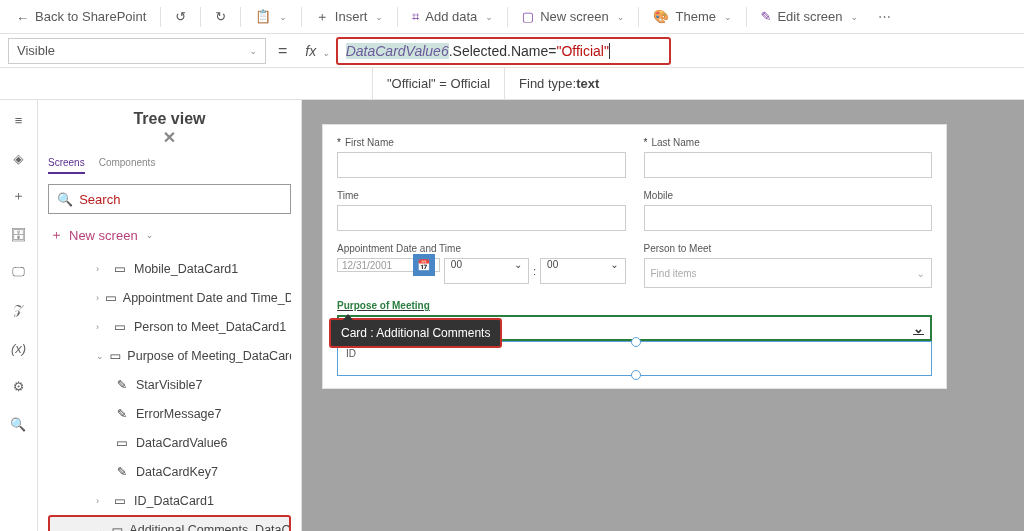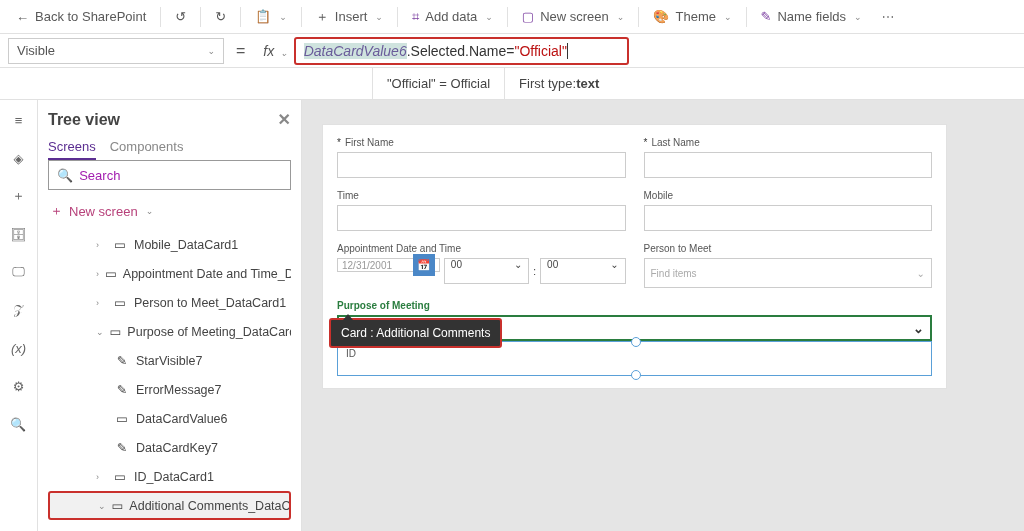--- a/index.html
+++ b/index.html
@@ -6,21 +6,21 @@
 body { width: 1024px; height: 531px; background: #fff; overflow: hidden; font-size: 13px; color: #333; }
 
 
 .ribbon { height: 34px; display: flex; align-items: center; gap: 4px; padding: 0 8px; border-bottom: 1px solid #e1e1e1; }
 .ribbon .btn { display: flex; align-items: center; gap: 6px; padding: 4px 8px; cursor: pointer; color: #595959; font-size: 13px; }
 .ribbon .sep { width: 1px; height: 20px; background: #e1e1e1; margin: 0 2px; }
 .chev { font-size: 9px; color: #888; margin-left: 2px; }
 
 
 .fbar { height: 34px; display: flex; align-items: center; padding: 4px 8px; gap: 8px; border-bottom: 1px solid #e1e1e1; }
-.prop-dd { width: 216px; height: 26px; border: 1px solid #ccc; display: flex; align-items: center; justify-content: space-between; padding: 0 8px; font-size: 13px; color: #555; }
+.prop-dd { width: 258px; height: 26px; border: 1px solid #ccc; display: flex; align-items: center; justify-content: space-between; padding: 0 8px; font-size: 13px; color: #555; }
 .eq { font-size: 16px; color: #555; padding: 0 4px; }
 .fx-wrap { display: flex; align-items: center; flex: 1; }
 .fx-label { font-style: italic; color: #555; padding: 0 6px; font-size: 14px; }
 .fx-box { flex: 1; height: 28px; border: 2.5px solid #c9302c; border-radius: 3px; display: flex; align-items: center; padding: 0 8px; font-family: Consolas, monospace; font-size: 14px; max-width: 335px; }
 .fx-box .sel { background: #cfe3de; color: #6a5c9a; font-style: italic; }
 .fx-box .lit { color: #b11; }
 .fx-box .cursor { border-right: 1px solid #333; height: 16px; }
 
 
 .status { height: 32px; display: flex; align-items: center; padding-left: 372px; font-size: 13px; color: #444; border-bottom: 1px solid #e1e1e1; position: relative; }
@@ -28,51 +28,51 @@
 
 
 .main { display: flex; height: calc(531px - 34px - 34px - 32px); }
 
 
 .rail { width: 38px; border-right: 1px solid #e1e1e1; display: flex; flex-direction: column; align-items: center; padding-top: 8px; gap: 14px; color: #666; }
 .rail .r { width: 24px; height: 24px; display: flex; align-items: center; justify-content: center; cursor: pointer; }
 
 
 .tree { width: 264px; border-right: 1px solid #e1e1e1; padding: 10px 10px 0 10px; display: flex; flex-direction: column; }
-.tree-head { display: flex; justify-content: space-between; align-items: center; font-size: 16px; font-weight: 600; color: #444; margin-bottom: 10px; }
-.tree-tabs { display: flex; gap: 14px; font-size: 13px; }
+.tree-head { display: flex; justify-content: space-between; align-items: center; font-size: 16px; font-weight: 600; color: #444; margin-bottom: 10px; flex-direction: column; }
+.tree-tabs { display: flex; gap: 14px; font-size: 10px; margin-bottom: 10px; }
 .tree-tabs .tab { color: #888; padding-bottom: 4px; cursor: pointer; }
 .tree-tabs .tab.active { color: #5b2e91; border-bottom: 2px solid #5b2e91; }
 .search { height: 30px; border: 1px solid #999; display: flex; align-items: center; gap: 6px; padding: 0 8px; color: #b7417a; font-size: 13px; margin-bottom: 8px; }
 .new-screen { display: flex; align-items: center; gap: 6px; color: #b7417a; font-size: 13px; padding: 4px 2px; cursor: pointer; margin-bottom: 6px; }
 .tree-list { flex: 1; overflow: hidden; font-size: 12.5px; color: #444; }
 .tree-item { display: flex; align-items: center; gap: 6px; height: 29px; padding-left: 0; cursor: pointer; white-space: nowrap; overflow: hidden; }
 .tree-item.l2 { padding-left: 48px; }
 .tree-item.l3 { padding-left: 66px; }
 .tree-item .tw { font-size: 9px; color: #888; width: 10px; display: inline-block; }
 .tree-item .ico { width: 16px; height: 14px; display: inline-flex; align-items: center; justify-content: center; }
 .tree-item.highlight { background: #f1f1f1; border: 2.5px solid #c9302c; border-radius: 3px; }
 
 
-.canvas { flex: 1; background: #e5e5e5; padding: 24px 20px 0 20px; overflow: hidden; }
+.canvas { flex: 1; background: #a3a3a3; padding: 24px 20px 0 20px; overflow: hidden; }
 .form { background: #fff; border: 1px solid #e1e1e1; padding: 12px 14px; width: 625px; }
 .form-row { display: flex; gap: 18px; margin-bottom: 12px; }
 .form-col { flex: 1; display: flex; flex-direction: column; }
 .fld-label { font-size: 10px; color: #555; margin-bottom: 4px; }
 .fld-label .star { color: #333; margin-right: 4px; }
 .fld-input { height: 26px; border: 1px solid #ccc; background: #fff; }
 
 .date-row { display: flex; gap: 4px; }
 .date-box { flex: 1.3; height: 14px; border: 1px solid #ccc; display: flex; align-items: center; justify-content: space-between; padding: 0 4px; font-size: 10px; color: #999; }
 .date-ico { width: 22px; height: 22px; background: #4a87c7; display: flex; align-items: center; justify-content: center; color: #fff; font-size: 11px; }
 .sel-box { flex: 1; height: 26px; border: 1px solid #ccc; display: flex; align-items: flex-start; justify-content: space-between; padding: 0 6px; font-size: 10px; color: #444; }
 
 .find-box { height: 30px; border: 1px solid #ccc; display: flex; align-items: center; justify-content: space-between; padding: 0 6px; font-size: 10px; color: #aaa; }
 
-.purpose-wrap { position: relative; margin-top: 4px; }
+.purpose-wrap { position: relative; margin-top: 4px; text-decoration: underline; }
 .purpose-dd { height: 26px; border: 2px solid #2a7d3f; display: flex; align-items: center; justify-content: flex-end; padding: 0 6px; margin-top: 2px; }
 
 .tooltip { position: absolute; top: 18px; left: -8px; background: #333; color: #fff; font-size: 12px; padding: 6px 10px; border: 2.5px solid #c9302c; border-radius: 3px; z-index: 10; }
 .tooltip::before { content: ""; position: absolute; top: -6px; left: 12px; border-left: 5px solid transparent; border-right: 5px solid transparent; border-bottom: 6px solid #333; }
 
 .id-card { margin-top: 0; border: 1px solid #5aa0d8; position: relative; padding: 6px 8px 16px 8px; }
 .id-card::before, .id-card::after { content: ""; position: absolute; width: 8px; height: 8px; border: 1px solid #5aa0d8; background: #fff; border-radius: 50%; left: 50%; margin-left: -4px; }
 .id-card::before { top: -5px; }
 .id-card::after { bottom: -5px; }
 .id-label { font-size: 10px; color: #555; }
@@ -118,21 +118,21 @@
   </div>
   <div class="sep"></div>
   <div class="btn">
     <span style="color:#7b3fa0">🎨</span>
     <span>Theme</span>
     <span class="chev">⌄</span>
   </div>
   <div class="sep"></div>
   <div class="btn">
     <span style="color:#7b3fa0">✎</span>
-    <span>Name fields</span>
+    <span>Edit screen</span>
     <span class="chev">⌄</span>
   </div>
   <div class="btn">
       <span>⋯</span>
     </div>
 </div>
 
 <div class="fbar">
   <div class="prop-dd">
     <span>Visible</span>
@@ -146,21 +146,21 @@
         <span>.Selected.Name=</span>
         <span class="lit">"Official"</span>
         <span class="cursor"></span>
     </div>
   </div>
 </div>
 
 <div class="status">
   <div class="part">"Official"  =  Official</div>
   <div class="part">
-    <span>First type: </span>
+    <span>Find type: </span>
       <b>text</b>
   </div>
 </div>
 
 <div class="main">
 
   <div class="rail">
     <div class="r">≡</div>
     <div class="r">◈</div>
     <div class="r">＋</div>
@@ -176,21 +176,21 @@
     <div class="tree-head">
       <span>Tree view</span>
       <span style="cursor:pointer;color:#888">✕</span>
     </div>
     <div class="tree-tabs">
       <div class="tab active">Screens</div>
       <div class="tab">Components</div>
     </div>
     <div class="search">
       <span>🔍</span>
-      <span style="color:#a21caf">Search</span>
+      <span style="color:#b91c1c">Search</span>
     </div>
     <div class="new-screen">
       <span>＋</span>
       <span>New screen</span>
       <span class="chev">⌄</span>
     </div>
     <div class="tree-list">
       <div class="tree-item l2">
           <span class="tw">›</span>
           <span class="ico">▭</span>

